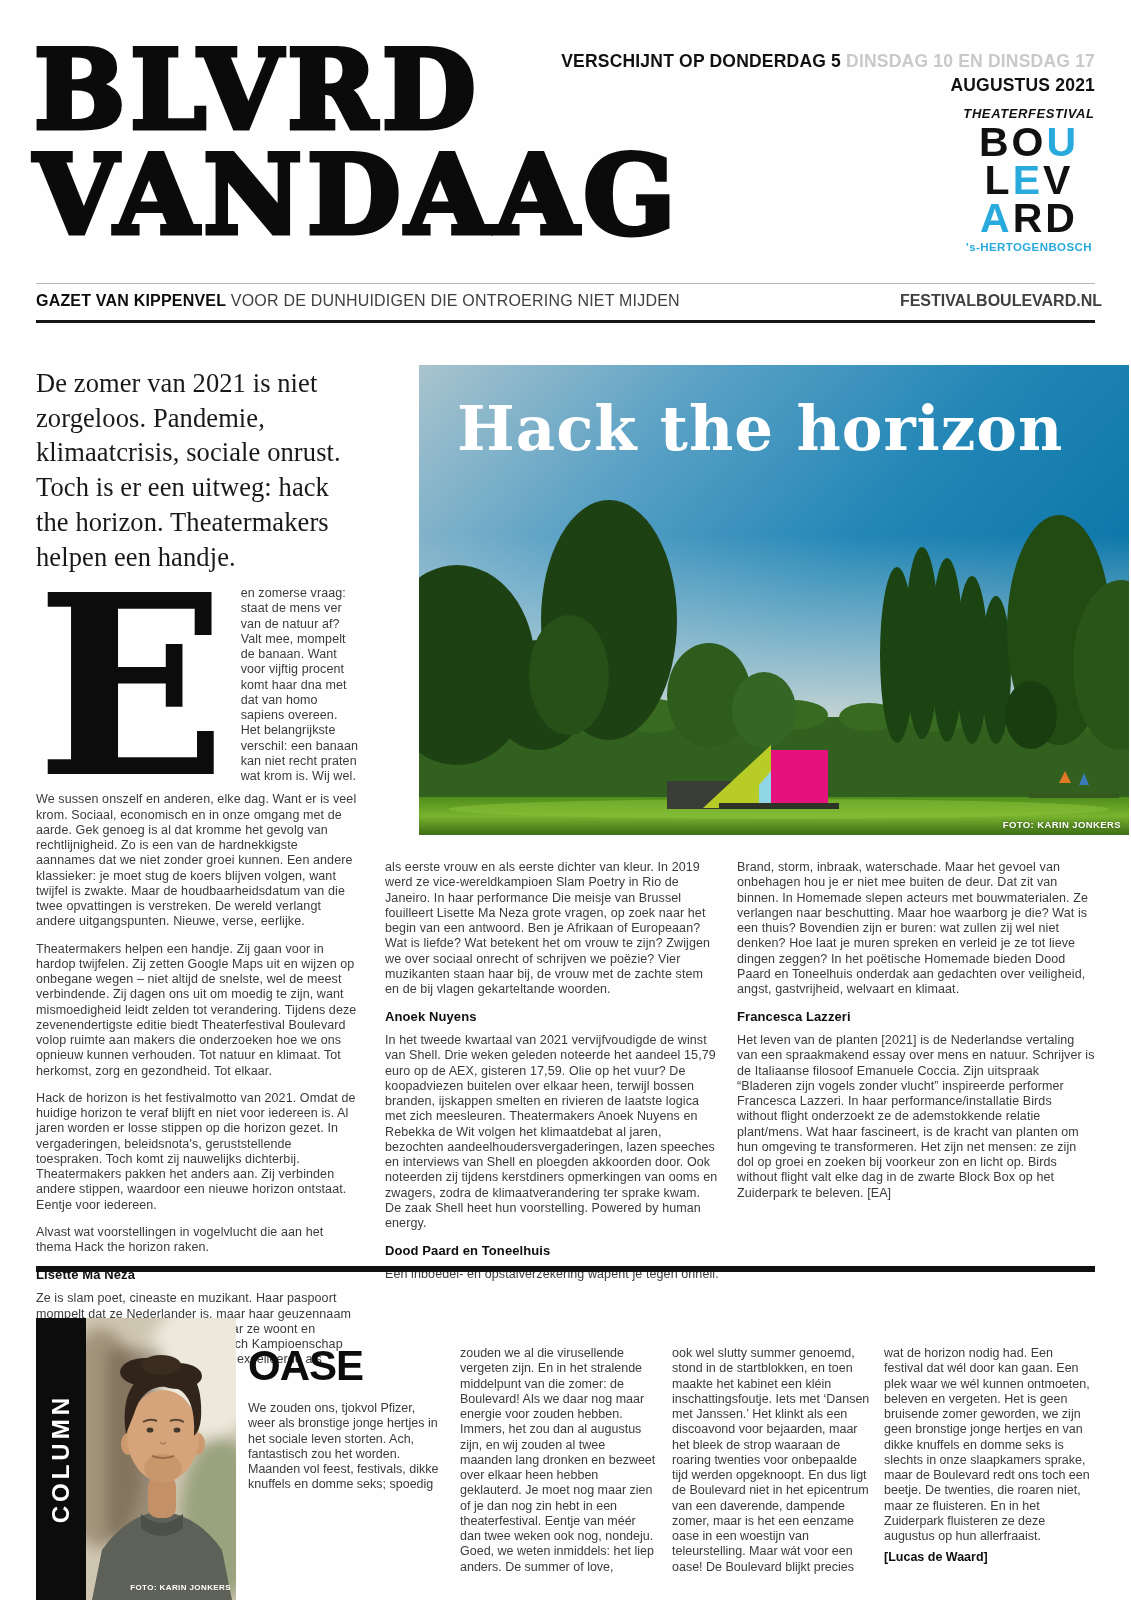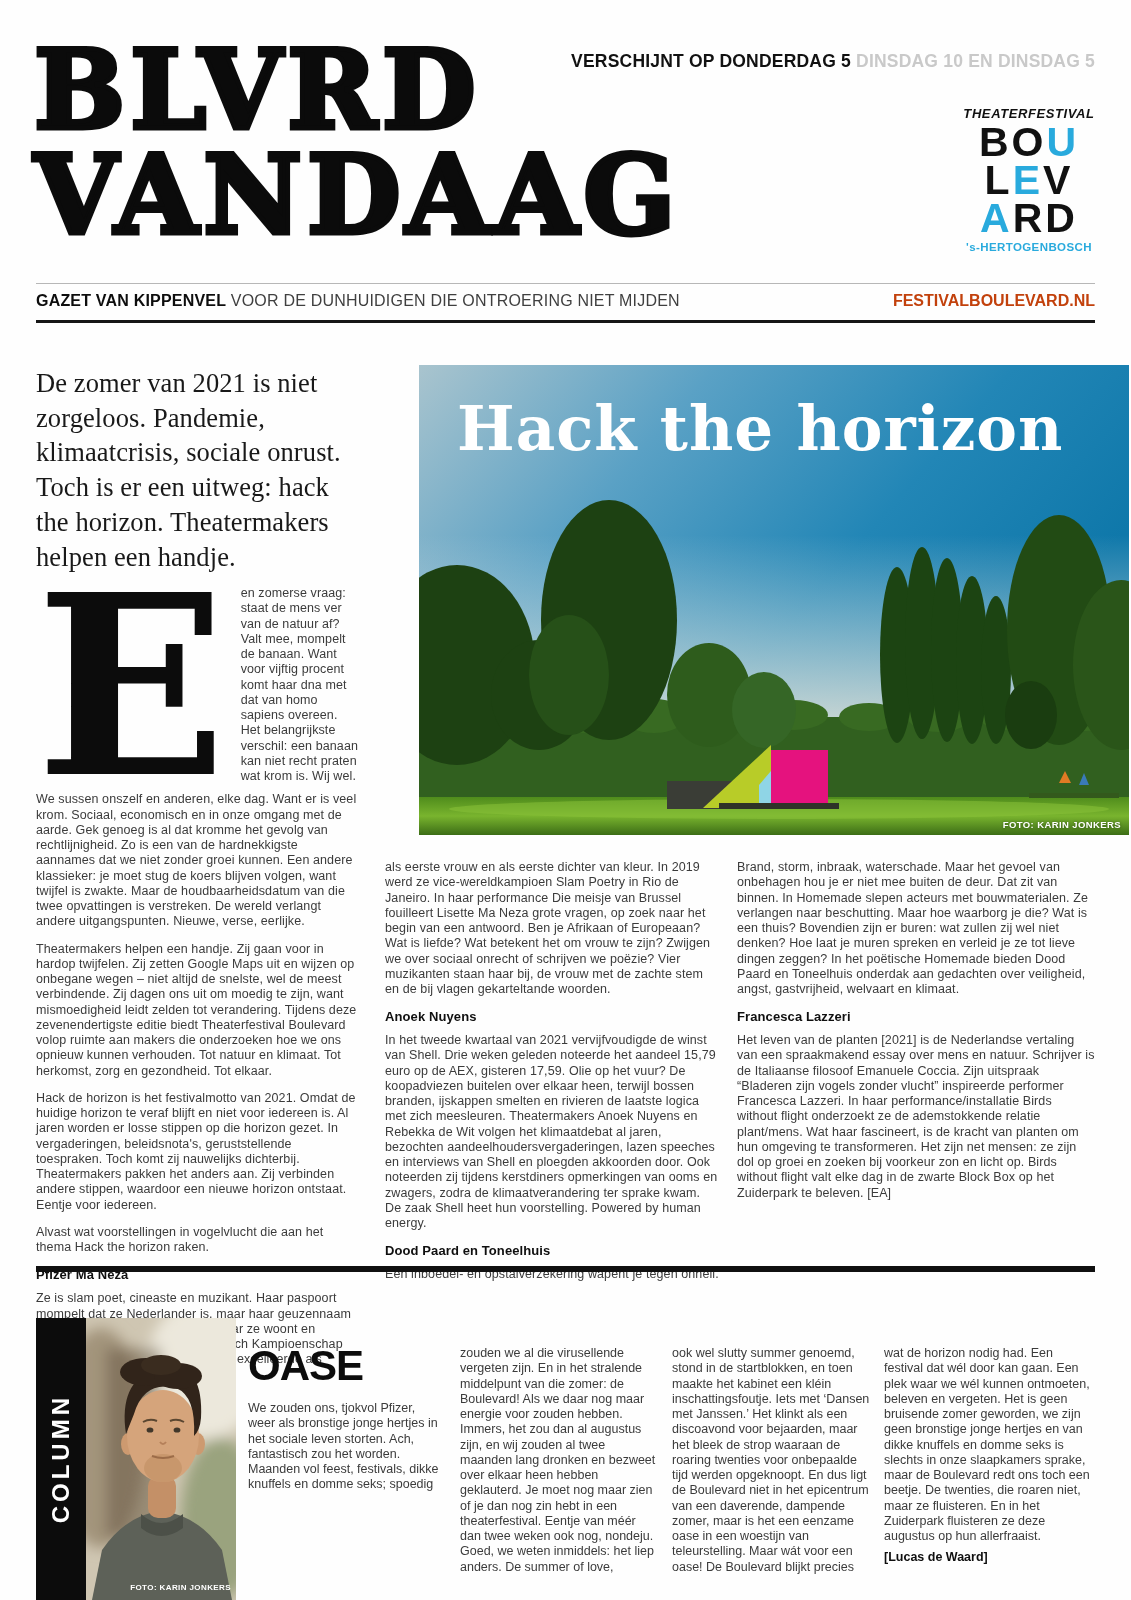--- a/index.html
+++ b/index.html
@@ -14,21 +14,21 @@
             font-family:"DejaVu Serif",serif;font-weight:bold;font-size:108px;line-height:.97;
             letter-spacing:5px;-webkit-text-stroke:5px #0b0b0b;}
   .logo{position:absolute;right:36px;top:106px;width:132px;text-align:center;color:#111;}
   .logo .logo-top{font-size:13px;font-weight:bold;letter-spacing:.6px;margin-bottom:2px;font-style:italic;}
   .logo .logo-big{font-size:41px;font-weight:900;line-height:.93;letter-spacing:3px;
                   font-family:"Liberation Sans",sans-serif;}
   .logo .logo-bottom{font-size:11.5px;font-weight:bold;letter-spacing:.4px;margin-top:4px;}
   .rule-thin{position:absolute;left:36px;right:36px;top:283px;height:1px;background:#b7b7b7;}
   .tagline{position:absolute;left:36px;top:292px;font-size:16px;color:#3f3f3f;letter-spacing:.2px;}
   .tagline b{color:#0d0d0d;}
-  .website{position:absolute;right:36px;top:292px;font-size:16px;font-weight:bold;color:#c2410c;}
+  .website{position:absolute;right:29px;top:292px;font-size:16px;font-weight:bold;color:#404040;}
   .rule-dark{position:absolute;left:36px;right:36px;top:320px;height:3px;background:#161616;}
 
   
   .bodytxt{font-size:12.5px;line-height:1.22;color:#3b3b3b;letter-spacing:.1px;}
   .bodytxt p{margin:8px 0 12px 0;}
   .bodytxt p.tight{margin:0;}
   .bodytxt h4{font-size:13px;color:#0f0f0f;margin:12px 0 1px 0;letter-spacing:.1px;}
   .boldfoot{font-weight:bold;color:#0f0f0f;font-size:13px;line-height:1.28;margin-top:16px;}
 
   .col-left{position:absolute;left:36px;top:358px;width:324px;}
@@ -69,22 +69,23 @@
   .c4{left:884px;width:211px;}
   .byline{font-weight:bold;color:#0f0f0f;margin-top:6px !important;}
 </style>
 </head>
 <body>
 
 <div class="page">
 
   <div class="schedule">
     <div>
-      <span>VERSCHIJNT OP DONDERDAG 5</span><span class="gray"> DINSDAG 10 EN DINSDAG 5</span>
+      <span>VERSCHIJNT OP DONDERDAG 5</span><span class="gray"> DINSDAG 10 EN DINSDAG 17</span>
     </div>
+    <div>AUGUSTUS 2021</div>
   </div>
 
   <div class="masthead">
     <div>BLVRD</div>
     <div>VANDAAG</div>
   </div>
 
   <div class="logo">
     <div class="logo-top">THEATERFESTIVAL</div>
     <div class="logo-big">
@@ -102,21 +103,21 @@
   <div class="website">FESTIVALBOULEVARD.NL</div>
   <div class="rule-dark"></div>
 
   <div class="col-left bodytxt">
     <p class="intro">De zomer van 2021 is niet zorgeloos. Pandemie, klimaatcrisis, sociale onrust. Toch is er een uitweg: hack the horizon. Theatermakers helpen een handje.</p>
     <p class="tight"><span class="dropcap">E</span><span>en zomerse vraag: staat de mens ver van de natuur af? Valt mee, mompelt de banaan. Want voor vijftig procent komt haar dna met dat van homo sapiens overeen. Het belangrijkste verschil: een banaan kan niet recht praten wat krom is. Wij wel.</span></p>
     <p>We sussen onszelf en anderen, elke dag. Want er is veel krom. Sociaal, economisch en in onze omgang met de aarde. Gek genoeg is al dat kromme het gevolg van rechtlijnigheid. Zo is een van de hardnekkigste aannames dat we niet zonder groei kunnen. Een andere klassieker: je moet stug de koers blijven volgen, want twijfel is zwakte. Maar de houdbaarheidsdatum van die twee opvattingen is verstreken. De wereld verlangt andere uitgangspunten. Nieuwe, verse, eerlijke.</p>
     <p>Theatermakers helpen een handje. Zij gaan voor in hardop twijfelen. Zij zetten Google Maps uit en wijzen op onbegane wegen – niet altijd de snelste, wel de meest verbindende. Zij dagen ons uit om moedig te zijn, want mismoedigheid leidt zelden tot verandering. Tijdens deze zevenendertigste editie biedt Theaterfestival Boulevard volop ruimte aan makers die onderzoeken hoe we ons opnieuw kunnen verhouden. Tot natuur en klimaat. Tot herkomst, zorg en gezondheid. Tot elkaar.</p>
     <p>Hack de horizon is het festivalmotto van 2021. Omdat de huidige horizon te veraf blijft en niet voor iedereen is. Al jaren worden er losse stippen op die horizon gezet. In vergaderingen, beleidsnota's, geruststellende toespraken. Toch komt zij nauwelijks dichterbij. Theatermakers pakken het anders aan. Zij verbinden andere stippen, waardoor een nieuwe horizon ontstaat. Eentje voor iedereen.</p>
     <p>Alvast wat voorstellingen in vogelvlucht die aan het thema Hack the horizon raken.</p>
-    <h4>Pfizer Ma Neza</h4>
+    <h4>Lisette Ma Neza</h4>
     <p>Ze is slam poet, cineaste en muzikant. Haar paspoort mompelt dat ze Nederlander is, maar haar geuzennaam @diemeisjevanbrussel verklapt waar ze woont en studeert. In 2017 won ze het Belgisch Kampioenschap Poetry Slam. Een drieslag zelfs: ze excelleerde als eerste Nederlandstalige,</p>
   </div>
 
   <div class="photo">
     <svg width="710" height="470" viewBox="0 0 710 470">
       <defs>
         <linearGradient id="sky" x1="0" y1="0" x2="1" y2="0.45">
           <stop offset="0" stop-color="#a9c4ce"></stop>
           <stop offset="0.35" stop-color="#5aa1c5"></stop>
           <stop offset="0.7" stop-color="#2286b6"></stop>

